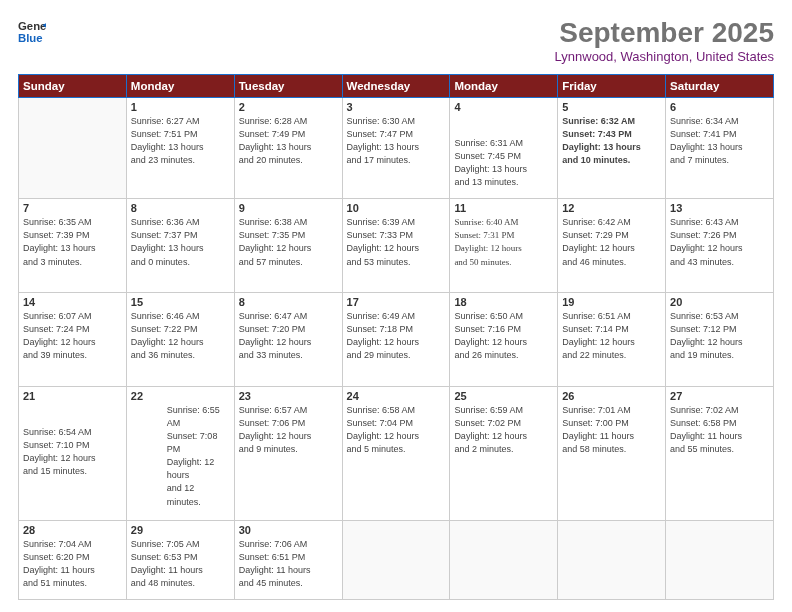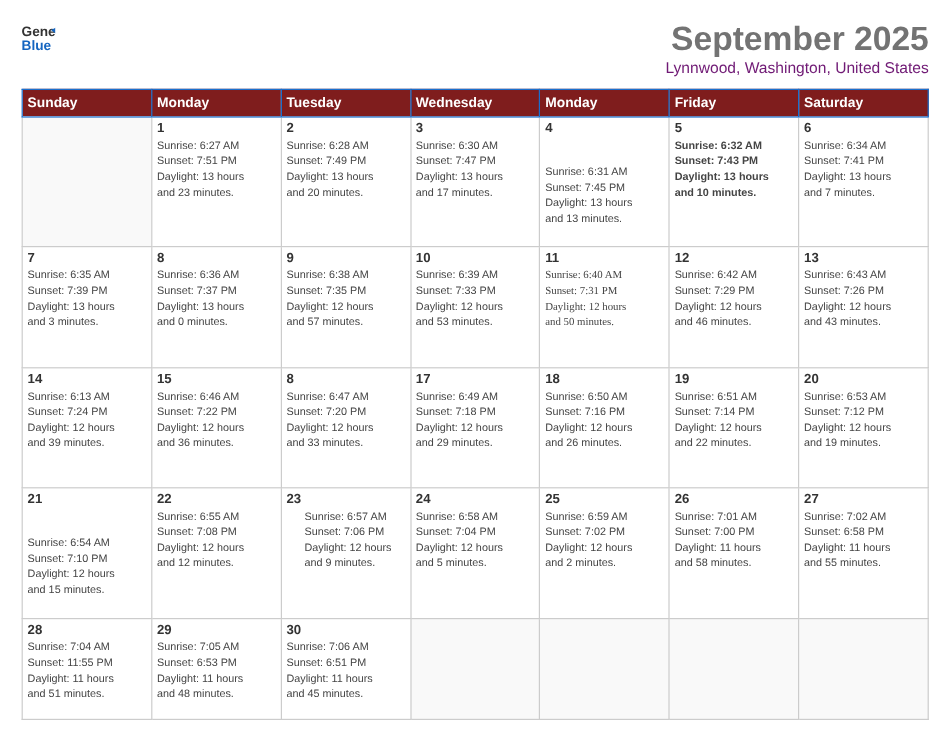--- a/index.html
+++ b/index.html
@@ -210,21 +210,21 @@
             <div class="day-number">13</div>
             <div class="day-info" style="white-space: pre-line;">Sunrise: 6:43 AM
 Sunset: 7:26 PM
 Daylight: 12 hours
 and 43 minutes.</div>
           </td>
         </tr>
         <tr>
           <td>
             <div class="day-number">14</div>
-            <div class="day-info" style="white-space: pre-line;">Sunrise: 6:13 AM
+            <div class="day-info" style="white-space: pre-line;">Sunrise: 6:07 AM
 Sunset: 7:24 PM
 Daylight: 12 hours
 and 39 minutes.</div>
           </td>
           <td>
             <div class="day-number">15</div>
             <div class="day-info" style="white-space: pre-line;">Sunrise: 6:46 AM
 Sunset: 7:22 PM
 Daylight: 12 hours
 and 36 minutes.</div>
@@ -268,28 +268,28 @@
         <tr>
           <td>
             <div class="day-number">21</div>
             <div class="day-info" style="white-space: pre-line; margin-top: 24px;">Sunrise: 6:54 AM
 Sunset: 7:10 PM
 Daylight: 12 hours
 and 15 minutes.</div>
           </td>
           <td>
             <div class="day-number">22</div>
-            <div class="day-info" style="white-space: pre-line;">Sunrise: 6:55 AM
+            <div class="day-info" style="white-space: pre-line; margin-left: 36px;">Sunrise: 6:55 AM
 Sunset: 7:08 PM
 Daylight: 12 hours
 and 12 minutes.</div>
           </td>
           <td>
             <div class="day-number">23</div>
-            <div class="day-info" style="white-space: pre-line; margin-left: 15px;">Sunrise: 6:57 AM
+            <div class="day-info" style="white-space: pre-line;">Sunrise: 6:57 AM
 Sunset: 7:06 PM
 Daylight: 12 hours
 and 9 minutes.</div>
           </td>
           <td>
             <div class="day-number">24</div>
             <div class="day-info" style="white-space: pre-line;">Sunrise: 6:58 AM
 Sunset: 7:04 PM
 Daylight: 12 hours
 and 5 minutes.</div>
@@ -313,21 +313,21 @@
             <div class="day-info" style="white-space: pre-line;">Sunrise: 7:02 AM
 Sunset: 6:58 PM
 Daylight: 11 hours
 and 55 minutes.</div>
           </td>
         </tr>
         <tr class="last-row">
           <td>
             <div class="day-number">28</div>
             <div class="day-info" style="white-space: pre-line;">Sunrise: 7:04 AM
-Sunset: 11:55 PM
+Sunset: 6:20 PM
 Daylight: 11 hours
 and 51 minutes.</div>
           </td>
           <td>
             <div class="day-number">29</div>
             <div class="day-info" style="white-space: pre-line;">Sunrise: 7:05 AM
 Sunset: 6:53 PM
 Daylight: 11 hours
 and 48 minutes.</div>
           </td>

